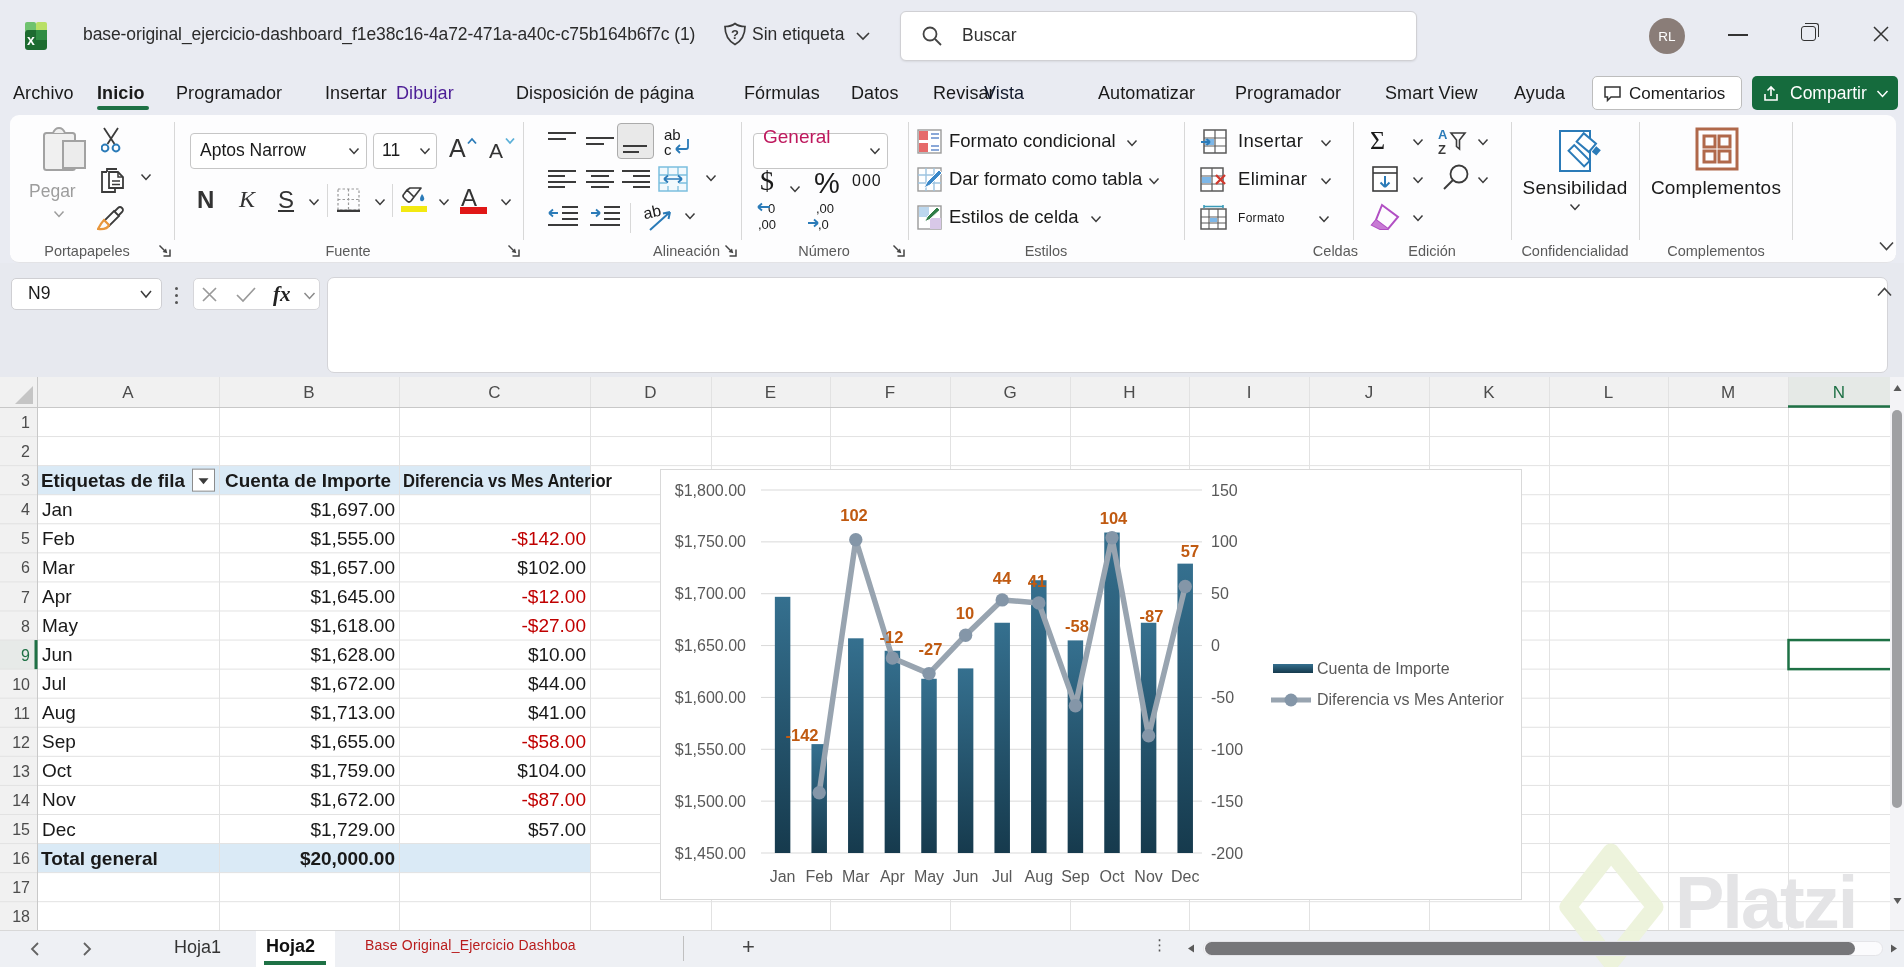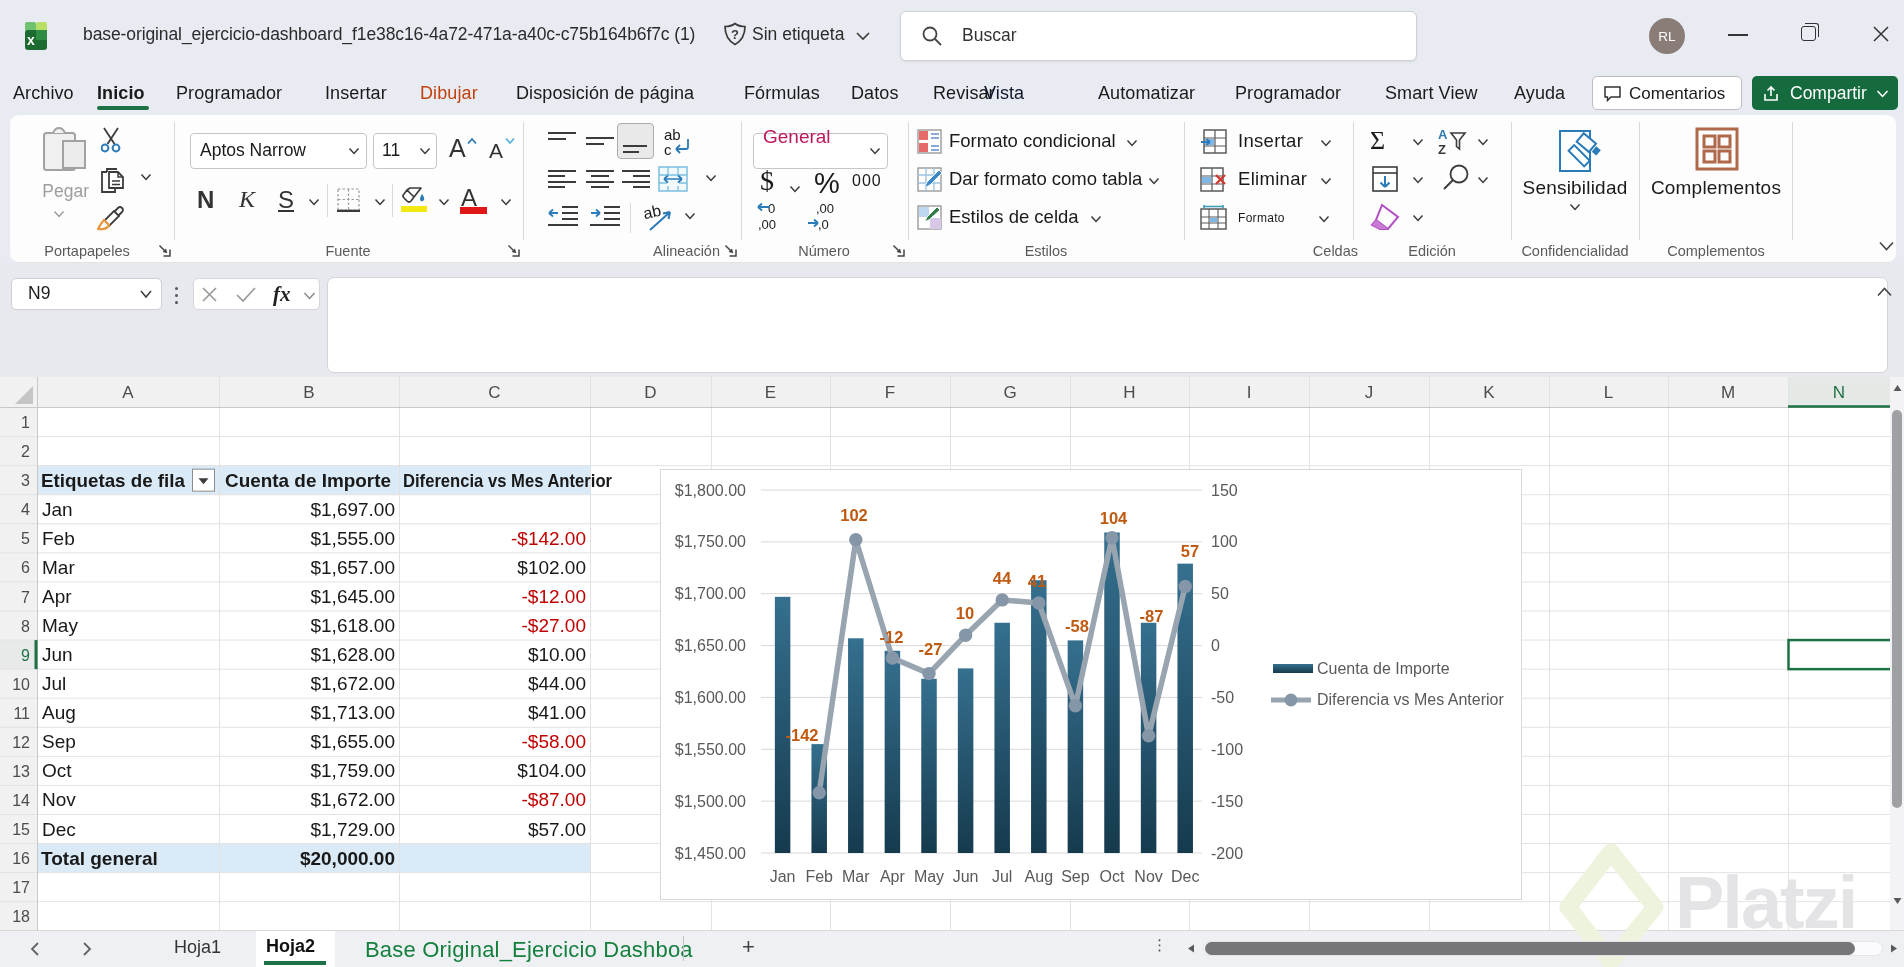--- a/index.html
+++ b/index.html
@@ -37,21 +37,21 @@
 <div class="abs" style="left:1728px;top:34px;width:20px;height:2px;background:#333"></div>
 <div class="abs" style="left:1801px;top:26px;width:15px;height:15px;border:1.5px solid #333;border-radius:3px"></div>
 <div class="abs" style="left:1805px;top:23px;width:14px;height:14px;border-top:1.5px solid #333;border-right:1.5px solid #333;border-radius:0 3px 0 0"></div>
 <svg class="abs" style="left:1872px;top:25px" width="18" height="18" viewBox="0 0 18 18">
       <path d="M2 2 L16 16 M16 2 L2 16" stroke="#333" stroke-width="1.5"></path>
     </svg>
 <div class="abs" style="left:13px;top:83px;font-size:18px;color:#1a1a1a;font-weight:normal;letter-spacing:0.1px">Archivo</div>
 <div class="abs" style="left:97px;top:83px;font-size:18px;color:#1a1a1a;font-weight:bold;letter-spacing:0.1px">Inicio</div>
 <div class="abs" style="left:176px;top:83px;font-size:18px;color:#1a1a1a;font-weight:normal;letter-spacing:0.1px">Programador</div>
 <div class="abs" style="left:325px;top:83px;font-size:18px;color:#1a1a1a;font-weight:normal;letter-spacing:0.1px">Insertar</div>
-<div class="abs" style="left:420px;top:83px;font-size:18px;color:#c2410c;font-weight:normal;letter-spacing:0.1px">Dibujar</div>
+<div class="abs" style="left:396px;top:83px;font-size:18px;color:#4c1d95;font-weight:normal;letter-spacing:0.1px">Dibujar</div>
 <div class="abs" style="left:516px;top:83px;font-size:18px;color:#1a1a1a;font-weight:normal;letter-spacing:0.1px">Disposición de página</div>
 <div class="abs" style="left:744px;top:83px;font-size:18px;color:#1a1a1a;font-weight:normal;letter-spacing:0.1px">Fórmulas</div>
 <div class="abs" style="left:851px;top:83px;font-size:18px;color:#1a1a1a;font-weight:normal;letter-spacing:0.1px">Datos</div>
 <div class="abs" style="left:933px;top:83px;font-size:18px;color:#1a1a1a;font-weight:normal;letter-spacing:0.1px">Revisar</div>
 <div class="abs" style="left:984px;top:83px;font-size:18px;color:#0f172a;font-weight:normal;letter-spacing:0.1px">Vista</div>
 <div class="abs" style="left:1098px;top:83px;font-size:18px;color:#1a1a1a;font-weight:normal;letter-spacing:0.1px">Automatizar</div>
 <div class="abs" style="left:1235px;top:83px;font-size:18px;color:#1a1a1a;font-weight:normal;letter-spacing:0.1px">Programador</div>
 <div class="abs" style="left:1385px;top:83px;font-size:18px;color:#1a1a1a;font-weight:normal;letter-spacing:0.1px">Smart View</div>
 <div class="abs" style="left:1514px;top:83px;font-size:18px;color:#1a1a1a;font-weight:normal;letter-spacing:0.1px">Ayuda</div>
 <div class="abs" style="left:97px;top:106px;width:52px;height:3.5px;background:#1e7145;border-radius:2px"></div>
@@ -108,21 +108,21 @@
       <path d="M13 6.5 v6.5 h-6.5" stroke="#444" stroke-width="1.5" fill="none"></path>
     </svg>
 <svg class="abs" style="left:1878px;top:240px" width="17" height="13" viewBox="0 0 17 13">
       <path d="M2 2.5 L8.5 9.5 L15 2.5" stroke="#444" stroke-width="1.6" fill="none"></path>
     </svg>
 <svg class="abs" style="left:43px;top:127px" width="44" height="45" viewBox="0 0 44 45">
 <rect x="1" y="6" width="31" height="37" rx="2.5" fill="#f0f0f0" stroke="#a2a2a2" stroke-width="2"></rect>
 <path d="M10 6 q2 -5 6 -5 q4 0 6 5" fill="#f0f0f0" stroke="#a2a2a2" stroke-width="2"></path>
 <rect x="20" y="14" width="22" height="27" fill="#ececec" stroke="#a2a2a2" stroke-width="2"></rect>
 </svg>
-<div class="abs" style="left:29px;top:181px;width:60px;text-align:right;font-size:17.5px;color:#9d9d9d">Pegar</div>
+<div class="abs" style="left:29px;top:181px;width:60px;text-align:left;font-size:17.5px;color:#9d9d9d">Pegar</div>
 <svg class="abs" style="left:53px;top:210px" width="12" height="9" viewBox="0 0 12 9">
       <path d="M1.5 1.5 L6 6.5 L10.5 1.5" stroke="#9d9d9d" stroke-width="1.5" fill="none"></path>
     </svg>
 <svg class="abs" style="left:101px;top:127px" width="20" height="27" viewBox="0 0 20 27">
 <path d="M3 1 L13.5 17 M17 1 L6.5 17" stroke="#3b3b3b" stroke-width="1.8"></path>
 <circle cx="4" cy="21" r="3.4" fill="none" stroke="#2b7bb8" stroke-width="2"></circle>
 <circle cx="15" cy="21" r="3.4" fill="none" stroke="#2b7bb8" stroke-width="2"></circle>
 </svg>
 <svg class="abs" style="left:99px;top:168px" width="26" height="25" viewBox="0 0 26 25">
 <path d="M8 4 V1 h10 M8 4 h-5 v20 h13 v-4" fill="none" stroke="#3b3b3b" stroke-width="1.8"></path>
@@ -564,21 +564,21 @@
 <svg class="abs" style="left:28px;top:941px" width="14" height="16" viewBox="0 0 14 16">
       <path d="M10 2 L4 8 L10 14" stroke="#636363" stroke-width="1.8" fill="none"></path>
     </svg>
 <svg class="abs" style="left:80px;top:941px" width="14" height="16" viewBox="0 0 14 16">
       <path d="M4 2 L10 8 L4 14" stroke="#636363" stroke-width="1.8" fill="none"></path>
     </svg>
 <div class="abs" style="left:174px;top:937px;font-size:18px;color:#333">Hoja1</div>
 <div class="abs" style="left:256px;top:931px;width:79px;height:36px;background:#fff"></div>
 <div class="abs" style="left:266px;top:936px;font-size:18px;color:#111;font-weight:bold">Hoja2</div>
 <div class="abs" style="left:264px;top:961px;width:62px;height:3.5px;background:#1e7145"></div>
-<div class="abs" style="left:365px;top:937px;font-size:22px;color:#15803d;letter-spacing:0.2px">Base Original_Ejercicio Dashboa</div>
+<div class="abs" style="left:365px;top:937px;font-size:14px;color:#b91c1c;letter-spacing:0.2px">Base Original_Ejercicio Dashboa</div>
 <div class="abs" style="left:683px;top:936px;width:1px;height:25px;background:#c0c0c0"></div>
 <div class="abs" style="left:742px;top:934px;font-size:22px;color:#444;font-weight:300">+</div>
 <div class="abs" style="left:1152px;top:936px;color:#555;font-size:15px;letter-spacing:0">⋮</div>
 <svg class="abs" style="left:1555px;top:840px" width="349" height="127" viewBox="0 0 349 127">
 <path d="M56 12 L100 67 L56 122 L13 67 Z" fill="none" stroke="#ecf2da" stroke-width="17" stroke-linejoin="round" opacity="0.95"></path>
 <text x="120" y="88" font-size="74" fill="#e4e4e6" font-weight="bold" letter-spacing="-2" style="font-family:'Liberation Sans'">Platzi</text>
 </svg>
 <div class="abs" style="left:1890px;top:377px;width:14px;height:553px;background:#f3f3f6"></div>
 <svg class="abs" style="left:1892px;top:383px" width="11" height="10" viewBox="0 0 11 10">
       <path d="M1.5 8 L5.5 2 L9.5 8 Z" fill="#5a5a5a"></path>

